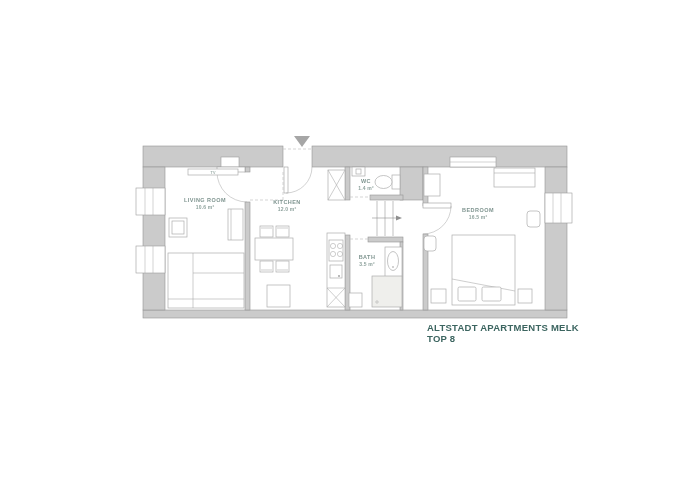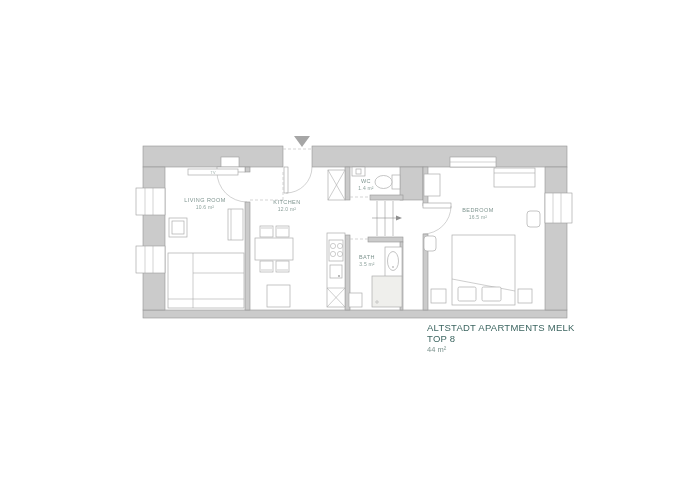--- a/index.html
+++ b/index.html
@@ -1,17 +1,17 @@
 <!DOCTYPE html>
 <html><head>
 <meta charset="utf-8">
 <style>
   html,body{margin:0;padding:0;background:#ffffff;}
   .stage{position:relative;width:700px;height:500px;background:#ffffff;overflow:hidden;
-         font-family:"Liberation Sans", sans-serif;}
+         font-family:"Liberation Sans", sans-serif;font-weight:bold;}
   svg{position:absolute;left:0;top:0;}
 
   
   .wall{fill:#cbcbcb;stroke:#949494;stroke-width:.6;}
   .win{fill:#ffffff;stroke:#9c9c9c;stroke-width:.6;}
   .winline{stroke:#a5a5a5;stroke-width:.5;fill:none;}
   .furn{fill:#ffffff;stroke:#acacac;stroke-width:.7;}
   .furnline{stroke:#acacac;stroke-width:.6;fill:none;}
   .arc{stroke:#b3b3b3;stroke-width:.6;fill:none;}
   .dash{stroke:#c3c3c3;stroke-width:.7;fill:none;stroke-dasharray:3 2;}
@@ -207,16 +207,15 @@
       <text class="room-name" x="478" y="212">BEDROOM</text>
       <text class="room-area" x="478" y="219">16.5 m²</text>
 
       <text class="tiny-label" x="213" y="173.8">TV</text>
     </g>
   </svg>
 
   <div class="title-block">
     <div class="title-line">ALTSTADT APARTMENTS MELK</div>
     <div class="title-line">TOP 8</div>
-    <div class="title-area">44 m²</div>
   </div>
 
 </div>
 
 </body></html>

